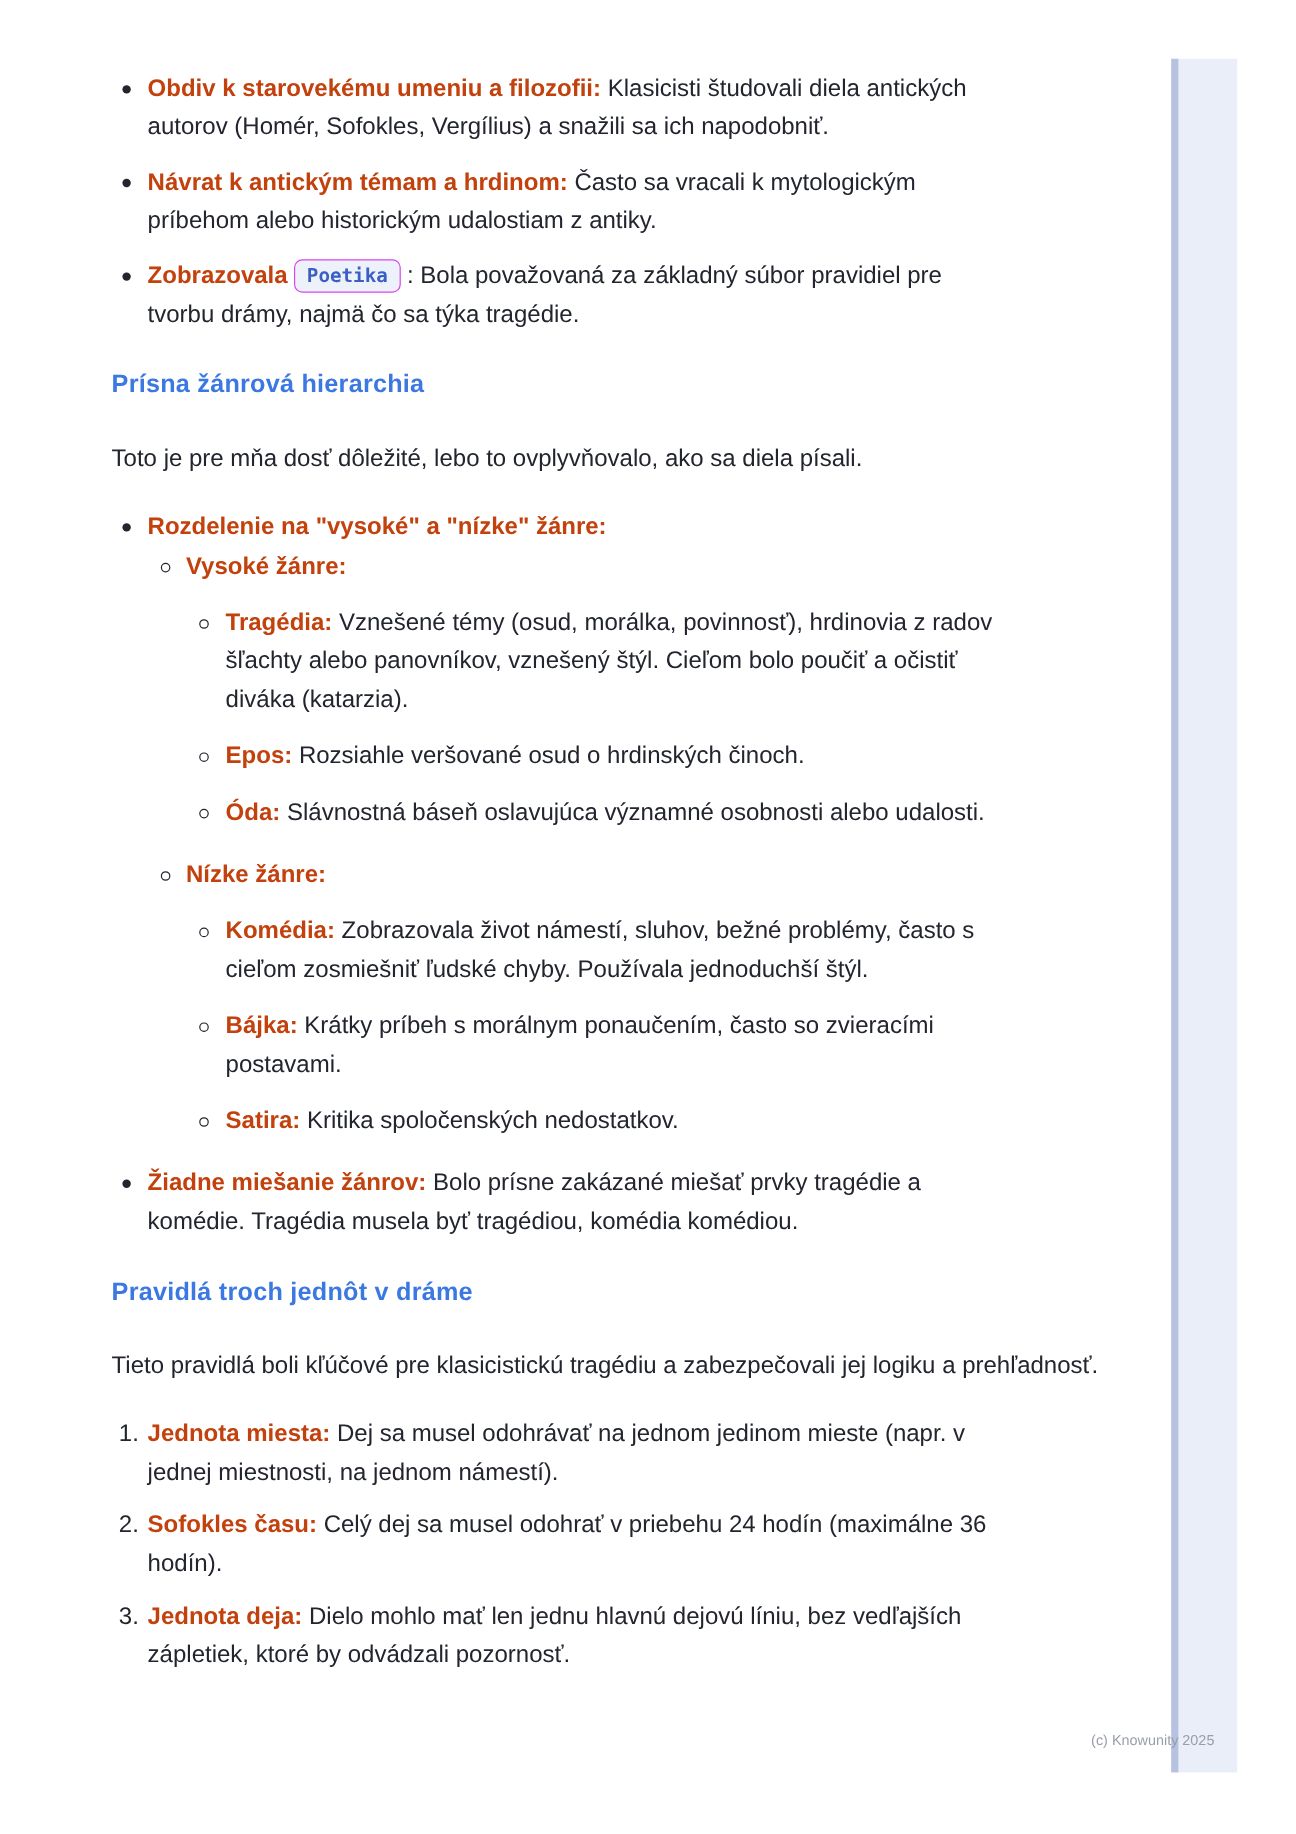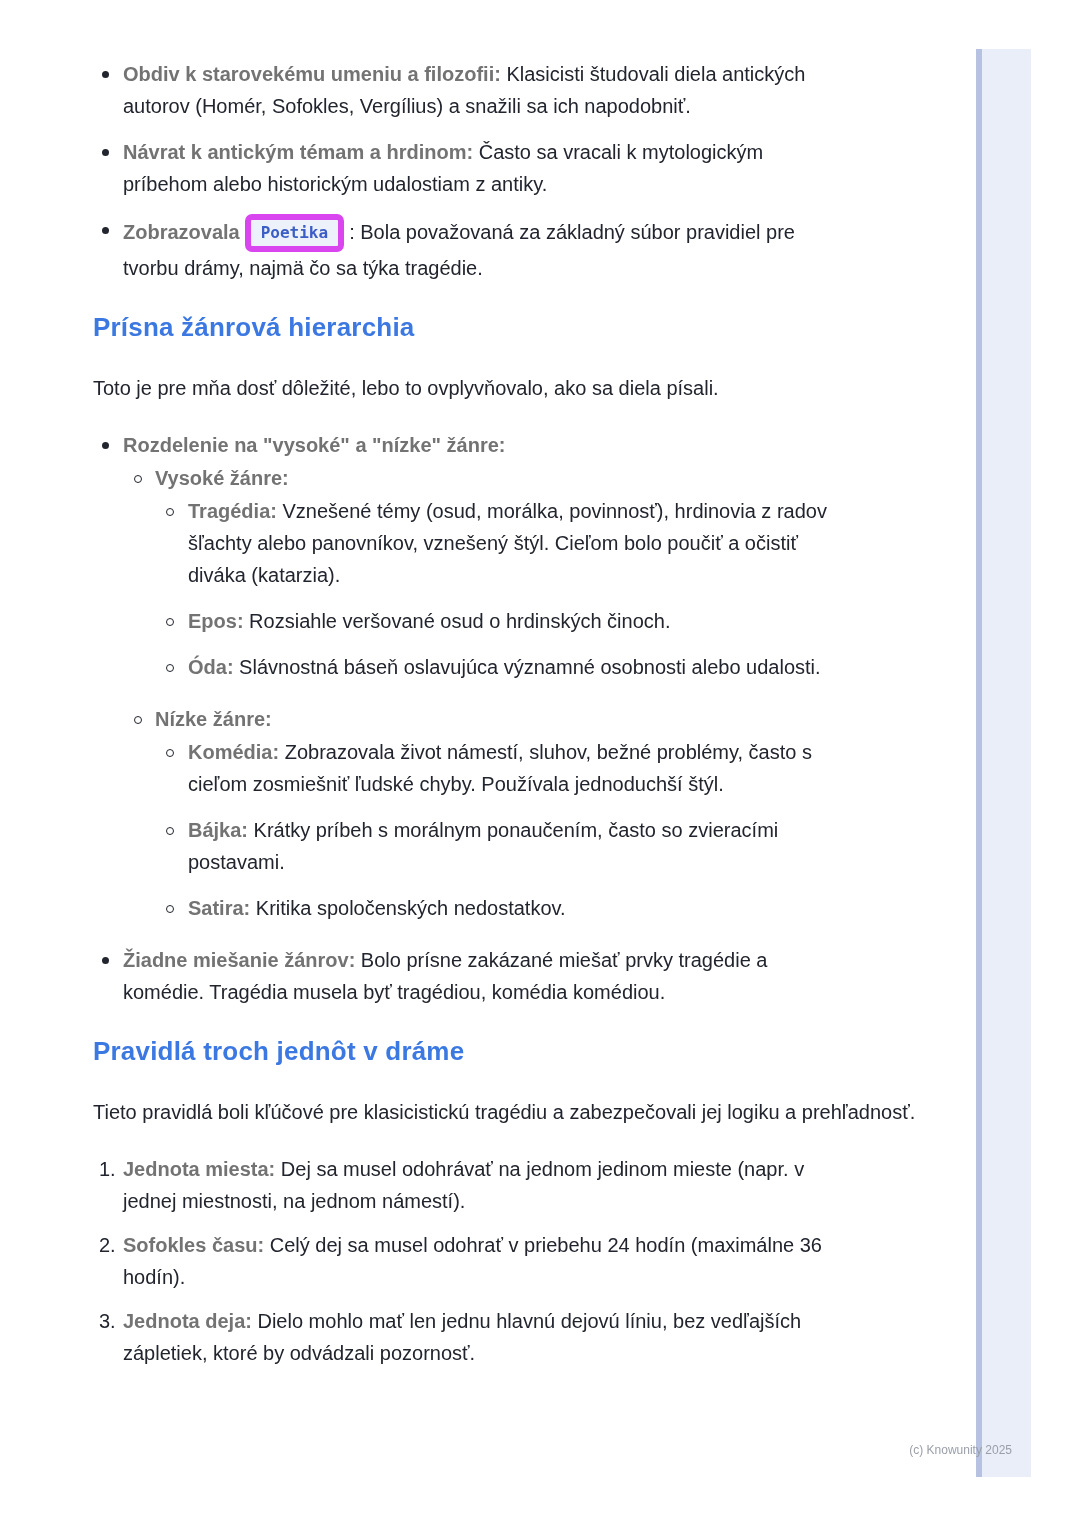--- a/index.html
+++ b/index.html
@@ -21,45 +21,45 @@
     z-index: 0;
   }
   .doc {
     position: relative;
     z-index: 1;
     padding: 58px 150px 0 93px;
   }
   .li { position: relative; margin: 0 0 14px 0; max-width: 747px; box-sizing: border-box; }
   .l1 { padding-left: 30px; }
   .l2 { padding-left: 62px; }
-  .l3 { padding-left: 95px; }
+  .l3 { padding-left: 95px; margin-top: 15px; }
   .tight { margin-bottom: 1px; }
   .mb20 { margin-bottom: 20px; }
   .marker { position: absolute; border-radius: 50%; }
   .dot  { left: 9px;  top: 13px; width: 7px; height: 7px; background: #22252e; }
   .ring2 { left: 41px; top: 13px; width: 6px; height: 6px; border: 1.5px solid #22252e; }
   .ring3 { left: 73px; top: 13px; width: 6px; height: 6px; border: 1.5px solid #22252e; }
   .num { padding-left: 30px; margin-bottom: 12px; }
   .marker-num { position: absolute; left: 6px; top: 0; }
-  .b { font-weight: 700; color: #737373; }
+  .b { font-weight: 700; color: #c2410c; }
   h2 {
-    font-size: 26px; line-height: 36px;
+    font-size: 21px; line-height: 36px;
     font-weight: 700; color: #3b78e2;
     margin: 25px 0 27px 0;
     letter-spacing: 0.2px;
   }
   p { margin: 0 0 25px 0; max-width: 837px; }
   p.justify { text-align: justify; }
   .chip {
     display: inline-block;
     font-family: "DejaVu Sans Mono", monospace;
     font-weight: 700; font-size: 16px; line-height: 22px;
     color: #3a5ec5;
     background: #edf1f9;
-    border: 6px solid #d946ef;
+    border: 1px solid #d946ef;
     border-radius: 7px;
     padding: 2px 10px;
     margin: 0 5px;
     vertical-align: 1px;
   }
   .footer {
     position: absolute;
     top: 1441px; right: 68px;
     font-size: 12px; line-height: 18px;
     color: #999ea9;

